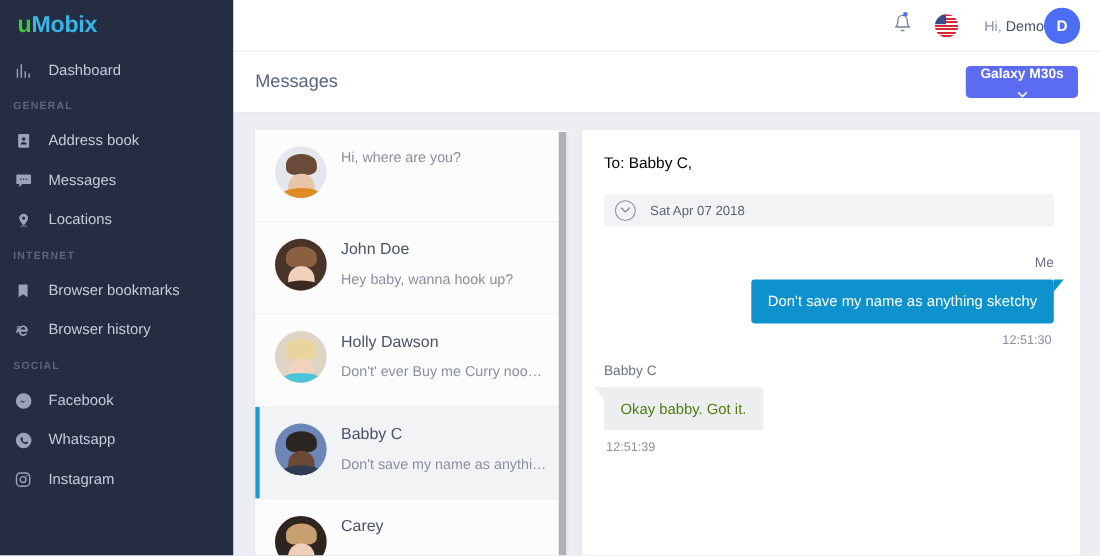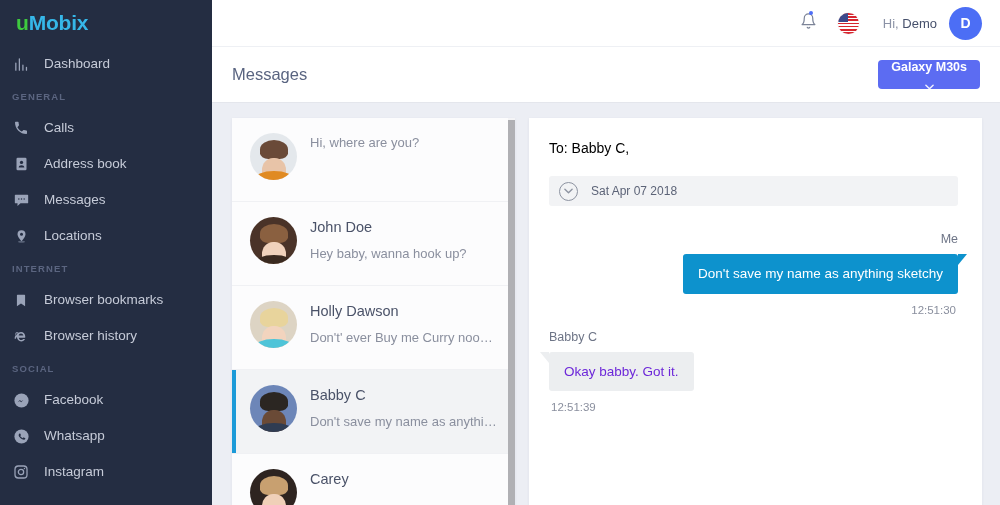--- a/index.html
+++ b/index.html
@@ -107,21 +107,20 @@
     );
   }
   .flag .canton {
     position: absolute; top:0; left:0;
     width: 10px; height: 9px;
     background: #3c4a8c;
   }
   .greeting {
     font-size: 13px;
     color: #46506b;
-    margin-right: 12px;
     white-space: nowrap;
   }
   .greeting .hi { color: #8b92a6; }
   .avatar-circle {
     width: 33px; height: 33px;
     border-radius: 50%;
     background: #4c6ef5;
     color: #fff;
     display:flex; align-items:center; justify-content:center;
     font-size: 14px; font-weight: 600;
@@ -324,21 +323,21 @@
     content: "";
     position: absolute;
     top: 0; right: -9px;
     width: 0; height: 0;
     border-style: solid;
     border-width: 0 0 11px 9px;
     border-color: transparent transparent transparent #0d92cd;
   }
   .bubble.in {
     background: #eceef0;
-    color: #6d28d9;
+    color: #4d7c0f;
     border-radius: 3px;
   }
   .bubble.in::after {
     content: "";
     position: absolute;
     top: 0; left: -9px;
     width: 0; height: 0;
     border-style: solid;
     border-width: 0 9px 11px 0;
     border-color: transparent #eceef0 transparent transparent;
@@ -364,28 +363,20 @@
     <nav id="nav-root">
         <div class="nav-item">
           <span class="nav-icon">
             <svg width="17" height="17" viewBox="0 0 24 24" fill="none" stroke="currentColor" stroke-width="1.8" stroke-linecap="round">
               <path d="M4 20V10M9 20V4M14 20v-7M19 20v-4"></path>
             </svg>
           </span>
           <span class="nav-label">Dashboard</span>
         </div>
         <div class="nav-section-label">GENERAL</div>
-        <div class="nav-item">
-          <span class="nav-icon">
-            <svg width="16" height="16" viewBox="0 0 24 24" fill="currentColor">
-              <path d="M6.6 10.8c1.4 2.8 3.8 5.1 6.6 6.6l2.2-2.2c.3-.3.7-.4 1-.2 1.1.4 2.3.6 3.6.6.6 0 1 .4 1 1V20c0 .6-.4 1-1 1C10.8 21 3 13.2 3 3.6c0-.6.4-1 1-1h3.4c.6 0 1 .4 1 1 0 1.2.2 2.4.6 3.6.1.3 0 .7-.2 1l-2.2 2.6z"></path>
-            </svg>
-          </span>
-          <span class="nav-label">Calls</span>
-        </div>
         <div class="nav-item">
           <span class="nav-icon">
             <svg width="15" height="16" viewBox="0 0 24 24" fill="currentColor">
               <rect x="4" y="2" width="16" height="20" rx="2"></rect>
               <circle cx="12" cy="9.5" r="2.6" fill="#242d42"></circle>
               <path d="M7.5 17.5c0-2.3 2-3.6 4.5-3.6s4.5 1.3 4.5 3.6z" fill="#242d42"></path>
             </svg>
           </span>
           <span class="nav-label">Address book</span>
         </div>

